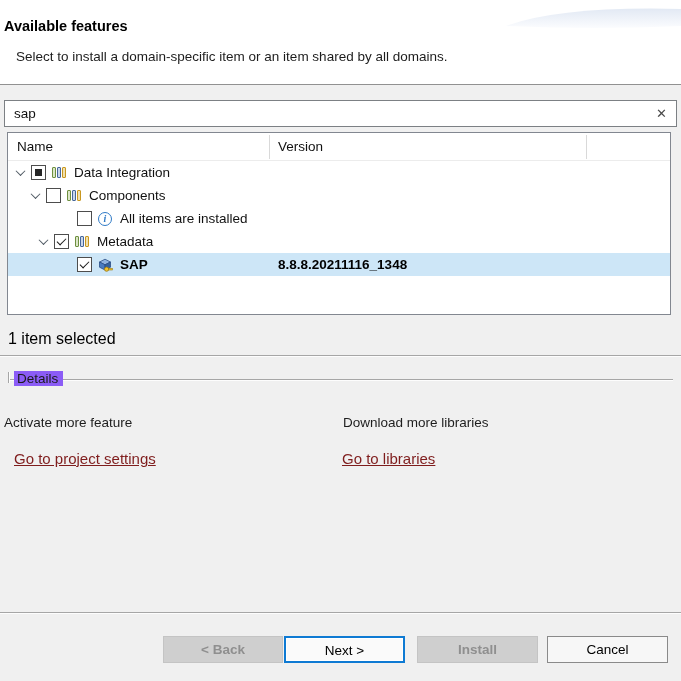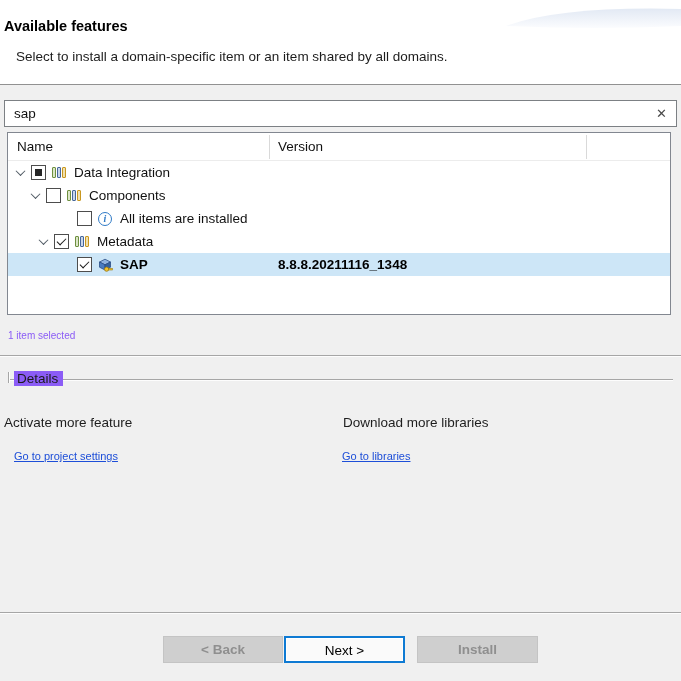--- a/index.html
+++ b/index.html
@@ -38,31 +38,31 @@
   .mod-bars i { display:block; width:4px; height:11px; border-radius:1px; }
   .mod-bars i.g { border:1px solid #6e8f3f; background:#dbe6c8; }
   .mod-bars i.b { border:1px solid #46679b; background:#c9d6ea; }
   .mod-bars i.o { border:1px solid #c8971f; background:#efe0b0; }
   .info-i { width:14px; height:14px; border-radius:50%; border:1px solid #2f7ac6; color:#2f7ac6; font-size:10px; font-style:italic; font-weight:bold; font-family:"Liberation Serif",serif; line-height:12px; text-align:center; }
   .lbl { margin-left:7px; white-space:nowrap; color:#111; }
   .lbl.bold { font-weight:bold; color:#000; }
   .ver { position:absolute; left:270px; top:4px; font-weight:bold; font-size:13.5px; color:#000; white-space:nowrap; }
 
   
-  .status-text { position:absolute; left:8px; top:330px; font-size:10px; color:#8b5cf6; }
+  .status-text { position:absolute; left:8px; top:330px; font-size:16px; color:#000000; }
   .etch { background:linear-gradient(#a6a6a6 50%, #fdfdfd 50%); height:2px; }
   .sep1 { position:absolute; left:0; top:355px; width:681px; }
   .group-line { position:absolute; left:8px; top:379px; width:665px; }
   .group-stub { position:absolute; left:8px; top:372px; width:2px; height:11px; background:linear-gradient(90deg,#a6a6a6 50%, #fdfdfd 50%); }
   .group-label { position:absolute; left:14px; top:371px; font-size:13.5px; color:#1a1a1a; background:#8b5cf6; padding:0 5px 0 3px; z-index:2; }
 
   
   .d-heading { position:absolute; top:415px; font-size:13.5px; color:#1d1d1d; }
   .d-heading.left { left:4px; } .d-heading.right { left:343px; }
-  .d-link { position:absolute; top:450px; font-size:11px; color:#1d4ed8; text-decoration:underline; cursor:pointer; }
+  .d-link { position:absolute; top:450px; font-size:15px; color:#7f1d1d; text-decoration:underline; cursor:pointer; }
   .d-link.left { left:14px; } .d-link.right { left:342px; }
 
   
   .btnbar-sep { position:absolute; left:0; top:612px; width:681px; }
   .btnbar { position:absolute; left:0; top:614px; width:681px; height:67px; background:#f0f0f0; }
   .btn { position:absolute; top:22px; height:27px; font-family:"Liberation Sans",sans-serif; font-size:13.5px; text-align:center; line-height:25px; }
   .btn.disabled { background:#cfcfcf; border:1px solid #c4c4c4; color:#8f8f8f;font-weight:bold; }
   .btn.default { background:#fafafa; border:2px solid #0e7ad3; color:#000; box-shadow:inset 0 0 0 1px #ffffff; }
   .btn.normal { background:#f7f7f7; border:1px solid #8a8a8a; color:#000; }
   #btn-back { left:163px; width:120px; }
@@ -181,14 +181,15 @@
   <div class="d-heading left">Activate more feature</div>
   <div class="d-heading right">Download more libraries</div>
   <a class="d-link left">Go to project settings</a>
   <a class="d-link right">Go to libraries</a>
 
   <div class="etch btnbar-sep"></div>
   <div class="btnbar">
     <div class="btn disabled" id="btn-back">&lt; Back</div>
     <div class="btn disabled" id="btn-install">Install</div>
     <div class="btn default" id="btn-next">Next &gt;</div>
+    <div class="btn normal" id="btn-cancel">Cancel</div>
   </div>
 </div>
 
 </body></html>

